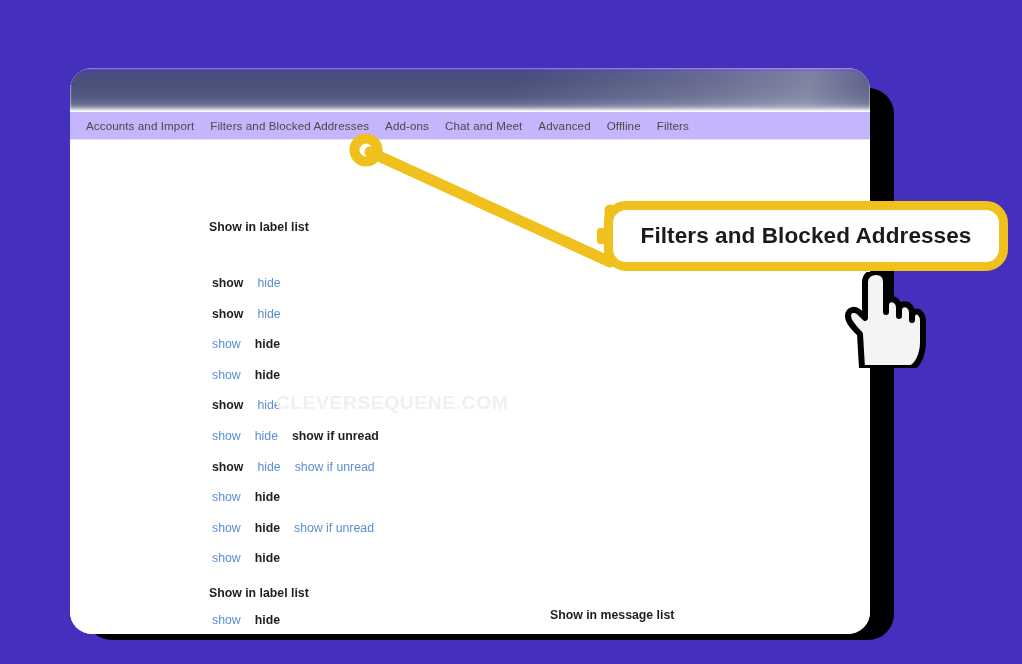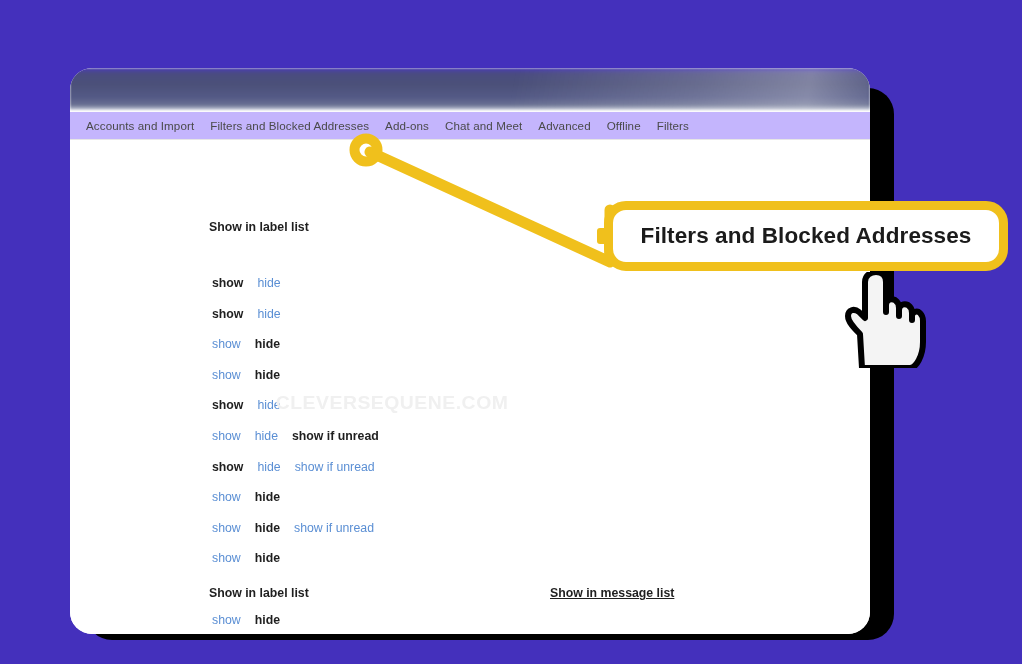--- a/index.html
+++ b/index.html
@@ -285,21 +285,21 @@
 
       <div class="section-head" style="left:139px; top:446px;">Show in label list</div>
 
       <div id="bottom-left-rows">
           <div class="row" style="left: 142px; top: 473px;">
             <span class="opt link">show</span>
             <span class="opt sel">hide</span>
           </div>
         </div>
 
-      <div class="section-head" style="left:480px; top:446px;text-decoration:underline;">Show in message list</div>
+      <div class="section-head" style="left:480px; top:468px;">Show in message list</div>
 
       <div id="bottom-right-rows"></div>
 
     </div>
   </div>
 
   <svg class="annot-svg" viewBox="0 0 1022 664">
     <path d="M 370 152 L 610 262 L 610 210" stroke="#f0c01c" stroke-width="11" fill="none" stroke-linecap="round" stroke-linejoin="round"></path>
     <circle cx="366" cy="150" r="11.5" fill="none" stroke="#f0c01c" stroke-width="10"></circle>
   </svg>

